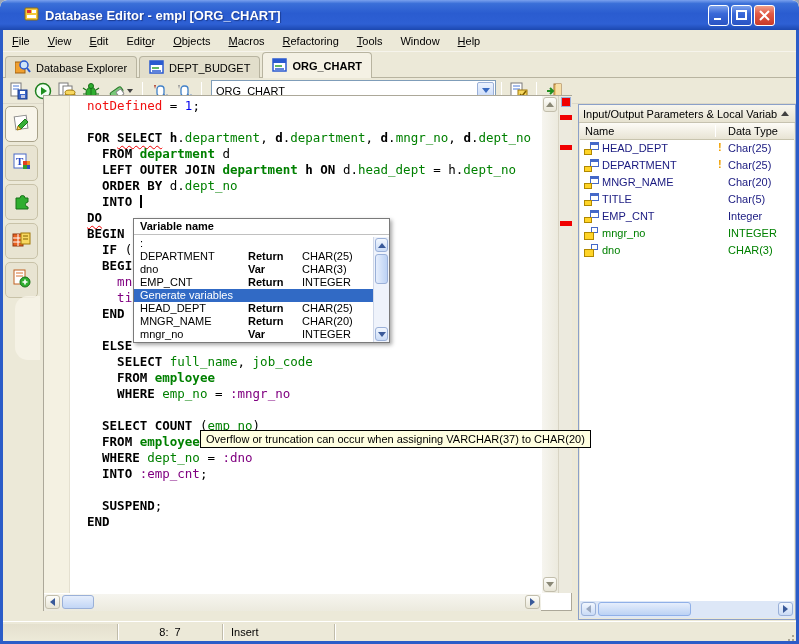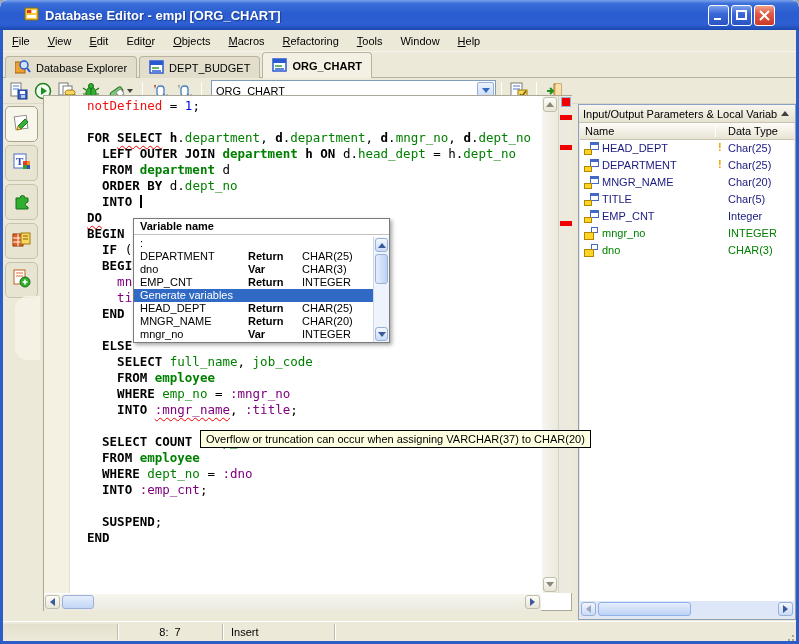--- a/index.html
+++ b/index.html
@@ -372,37 +372,36 @@
     </div>
     <div class="side-curve"></div>
   </div>
 
   <div class="editor">
     <div class="gutter"></div>
     <div class="code">
         <div class="cl"><span class="c-r">notDefined</span><span class="c-t"> = </span><span class="c-n">1</span><span class="c-t">;</span></div>
         <div class="cl">&nbsp;</div>
         <div class="cl"><span class="c-k">FOR </span><span class="c-kw">SELECT</span><span class="c-t"> </span><span class="c-k">h</span><span class="c-t">.</span><span class="c-g">department</span><span class="c-t">, </span><span class="c-k">d</span><span class="c-t">.</span><span class="c-g">department</span><span class="c-t">, </span><span class="c-k">d</span><span class="c-t">.</span><span class="c-g">mngr_no</span><span class="c-t">, </span><span class="c-k">d</span><span class="c-t">.</span><span class="c-g">dept_no</span></div>
+        <div class="cl"><span class="c-k">  FROM </span><span class="c-gb">department</span><span class="c-t"> d</span></div>
         <div class="cl"><span class="c-k">  LEFT OUTER JOIN </span><span class="c-gb">department</span><span class="c-k"> h ON </span><span class="c-t">d.</span><span class="c-g">head_dept</span><span class="c-t"> = h.</span><span class="c-g">dept_no</span></div>
-        <div class="cl"><span class="c-k">  FROM </span><span class="c-gb">department</span><span class="c-t"> d</span></div>
         <div class="cl"><span class="c-k">  ORDER BY </span><span class="c-t">d.</span><span class="c-g">dept_no</span></div>
         <div class="cl"><span class="c-k">  INTO </span><span class="cursor"></span></div>
         <div class="cl"><span class="c-kw">DO</span></div>
         <div class="cl"><span class="c-k">BEGIN</span></div>
         <div class="cl"><span class="c-k">  IF </span><span class="c-t">(</span><span class="c-p">:</span></div>
         <div class="cl"><span class="c-k">  BEGIN</span></div>
         <div class="cl"><span class="c-p">    mng</span></div>
         <div class="cl"><span class="c-p">    tit</span></div>
         <div class="cl"><span class="c-k">  END</span></div>
         <div class="cl">&nbsp;</div>
         <div class="cl"><span class="c-k">  ELSE</span></div>
         <div class="cl"><span class="c-k">    SELECT </span><span class="c-g">full_name</span><span class="c-t">, </span><span class="c-g">job_code</span></div>
         <div class="cl"><span class="c-k">    FROM </span><span class="c-gb">employee</span></div>
         <div class="cl"><span class="c-k">    WHERE </span><span class="c-g">emp_no</span><span class="c-t"> = </span><span class="c-p">:mngr_no</span></div>
-        <div class="cl"><span class="c-k">    INTO </span><span class="c-pw">:mngr_name</span><span class="c-t">, </span><span class="c-p">:title</span><span class="c-t">;</span></div>
         <div class="cl">&nbsp;</div>
         <div class="cl"><span class="c-k">  SELECT COUNT </span><span class="c-t">(</span><span class="c-g">emp_no</span><span class="c-t">)</span></div>
         <div class="cl"><span class="c-k">  FROM </span><span class="c-gb">employee</span></div>
         <div class="cl"><span class="c-k">  WHERE </span><span class="c-g">dept_no</span><span class="c-t"> = </span><span class="c-p">:dno</span></div>
         <div class="cl"><span class="c-k">  INTO </span><span class="c-p">:emp_cnt</span><span class="c-t">;</span></div>
         <div class="cl">&nbsp;</div>
         <div class="cl"><span class="c-k">  SUSPEND</span><span class="c-t">;</span></div>
         <div class="cl"><span class="c-k">END</span></div>
       </div>
     <div class="vscroll">

